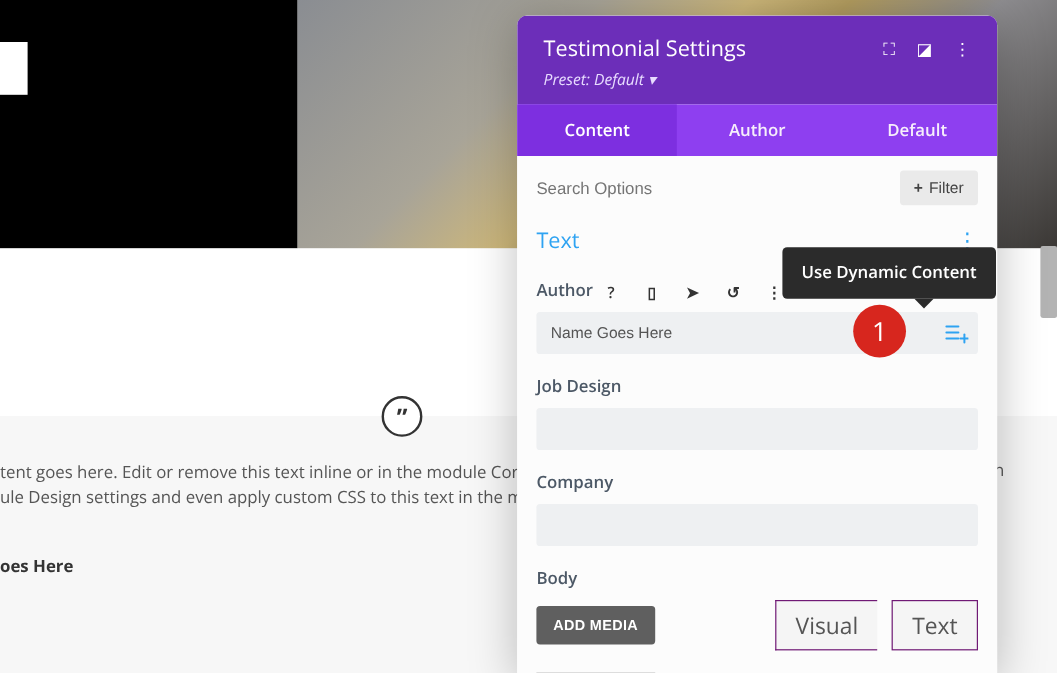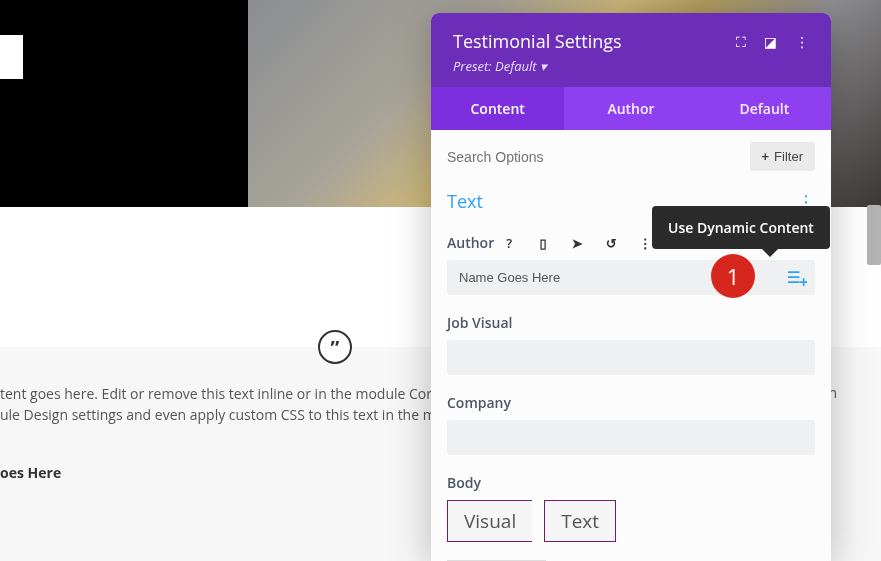--- a/index.html
+++ b/index.html
@@ -132,28 +132,29 @@
               <line x1="2" y1="3" x2="14" y2="3"></line>
               <line x1="2" y1="9" x2="14" y2="9"></line>
               <line x1="2" y1="15" x2="14" y2="15"></line>
               <line x1="20" y1="11" x2="20" y2="19"></line>
               <line x1="16" y1="15" x2="24" y2="15"></line>
             </g>
           </svg>
       </span>
     </div>
 
-    <div class="field-label">Job Visual</div>
+    <div class="field-label">Job Design</div>
     <input class="text-input" value="" style="">
 
     <div class="field-label">Company</div>
     <input class="text-input" value="" style="">
 
     <div class="field-label">Body</div>
     <div style="display:flex; align-items:center; justify-content:space-between;">
+      <button class="add-media-btn">ADD MEDIA</button>
       <div class="editor-tabs">
         <div class="ed-tab first">Visual</div>
         <div class="ed-tab">Text</div>
       </div>
     </div>
 
     <div class="toolbar">
       <div class="para-dd">Paragraph</div>
       <div class="tb-btn" style="font-weight:bold">B</div>
       <div class="tb-btn" style="font-style:italic; font-family:Georgia,serif;">I</div>

